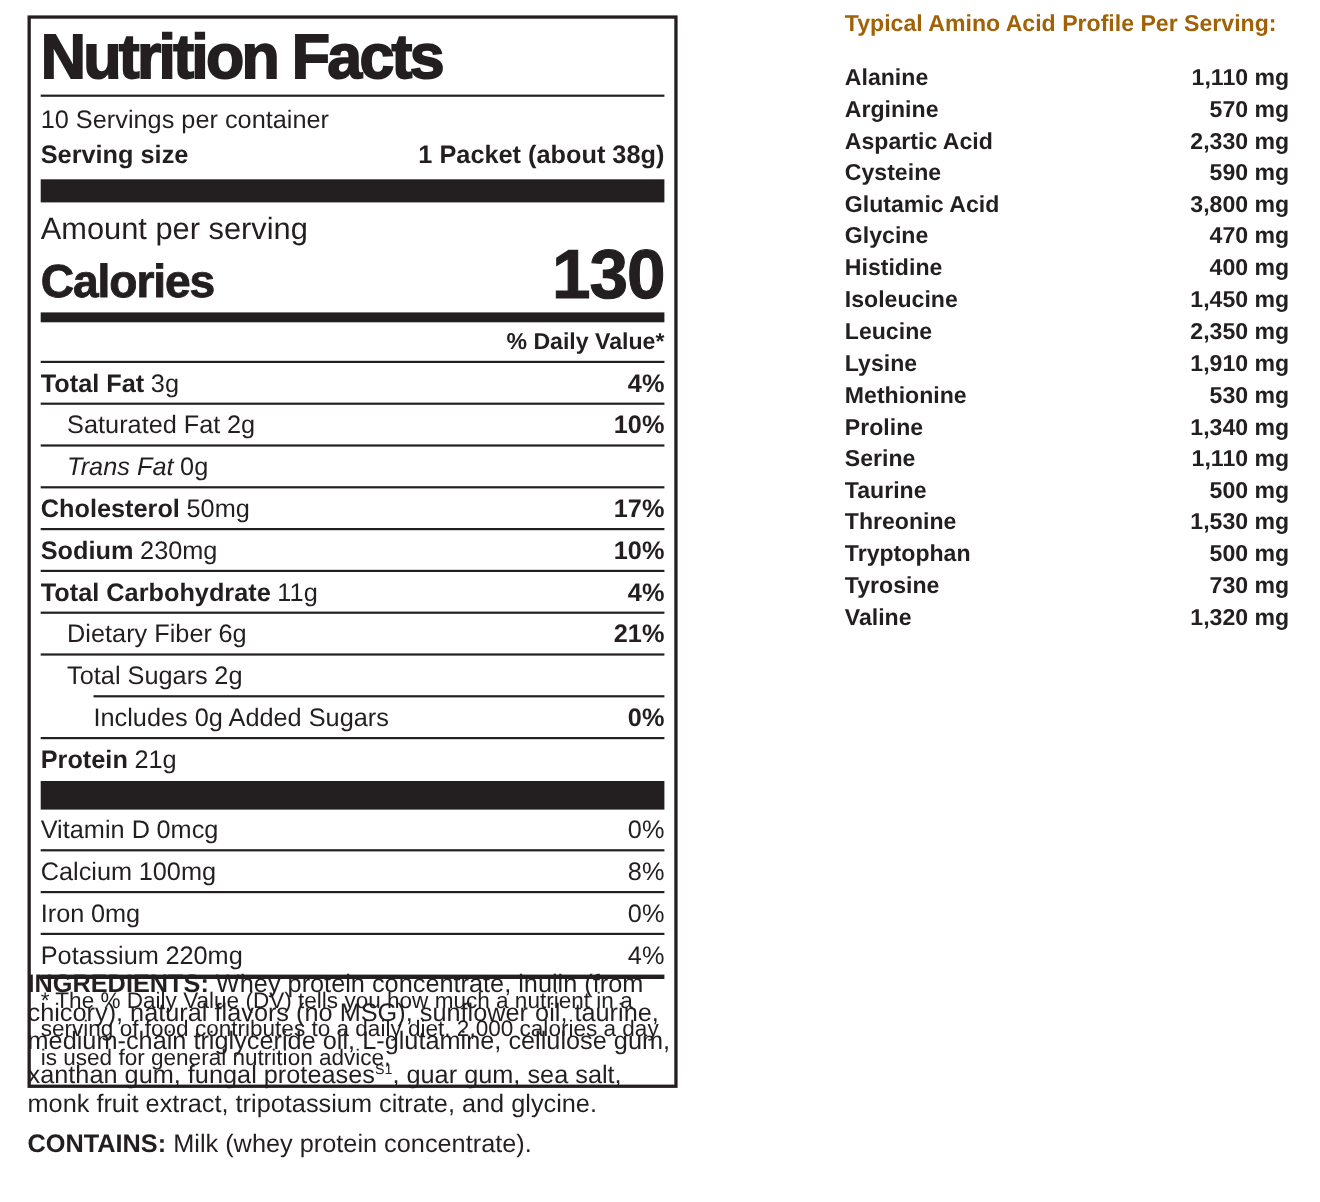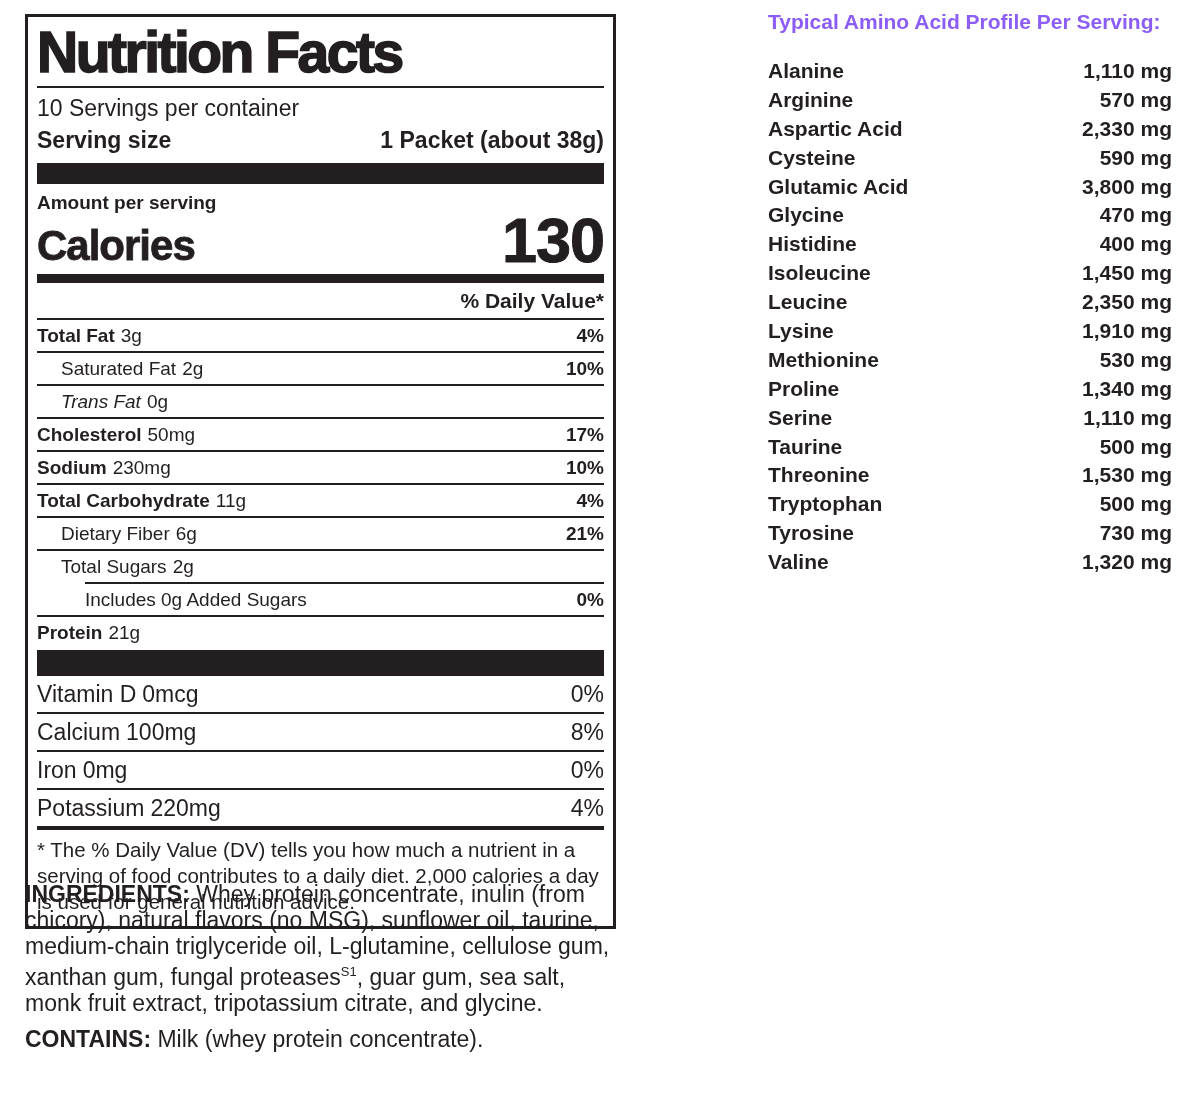--- a/index.html
+++ b/index.html
@@ -21,31 +21,31 @@
   }
   .nf-servings { font-size:23px; padding:7px 0 2px 0; }
   .nf-serving-row {
     display:flex; justify-content:space-between; align-items:center;
     font-size:23px; font-weight:bold; padding:3px 0 9px 0;
   }
   .bar { background:#231f20; }
   .bar-thick1 { height:21px; }
   .bar-med    { height:9px; margin-top:2px; }
   .bar-thick2 { height:26px; margin-top:2px; }
-  .nf-aps { font-size:19px; font-weight:bold; padding-top:8px; }
+  .nf-aps { font-size:28px; font-weight:normal; padding-top:8px; }
   .nf-cal-row { display:flex; justify-content:space-between; align-items:flex-end; padding:0 0 4px 0; }
   .nf-cal-label { font-size:42px; font-weight:bold; letter-spacing:-1px; line-height:1.05; -webkit-text-stroke:0.8px #231f20; }
   .nf-cal-value { font-size:63px; font-weight:bold; letter-spacing:-1px; line-height:0.85;margin-left:28px; -webkit-text-stroke:1px #231f20; }
   .nf-dv-header {
     text-align:right; font-size:21px; font-weight:bold;
     padding:6px 0 5px 0; border-bottom:2px solid #231f20;
   }
   .nrow {
     display:flex; justify-content:space-between; align-items:baseline;
-    font-size:19px; padding:5px 0 4px 0; border-bottom:2px solid #231f20;
+    font-size:23px; padding:5px 0 4px 0; border-bottom:2px solid #231f20;
   }
   .nrow .left { display:flex; align-items:baseline; }
   .nrow .amt { margin-left:6px; font-weight:normal; }
   .nrow .dv { font-weight:bold; }
   .b { font-weight:bold; }
   .it { font-style:italic; }
   .ind1 { padding-left:24px; }
   .ind2 { padding-left:48px; }
   .no-border { border-bottom:none; }
   .subrule { border-top:2px solid #231f20; margin-left:48px; }
@@ -61,21 +61,21 @@
   .ingredients {
     position:absolute; left:25px; top:881px; width:592px;
     font-size:23px; line-height:26px;
   }
   .ingredients sup { font-size:13px; }
   .contains { position:absolute; left:25px; top:1026px; width:592px; font-size:23px; }
 
   
   .amino-heading {
     position:absolute; left:768px; top:10px;
-    font-size:21px; font-weight:bold; color:#8b5cf6; white-space:nowrap;
+    font-size:21px; font-weight:bold; color:#a16207; white-space:nowrap;
   }
   .amino-table { position:absolute; left:768px; top:59px; width:404px; }
   .arow {
     display:flex; justify-content:space-between; align-items:baseline;
     font-size:21px; font-weight:bold; height:28.9px;
   }
 </style>
 </head>
 <body>
 

